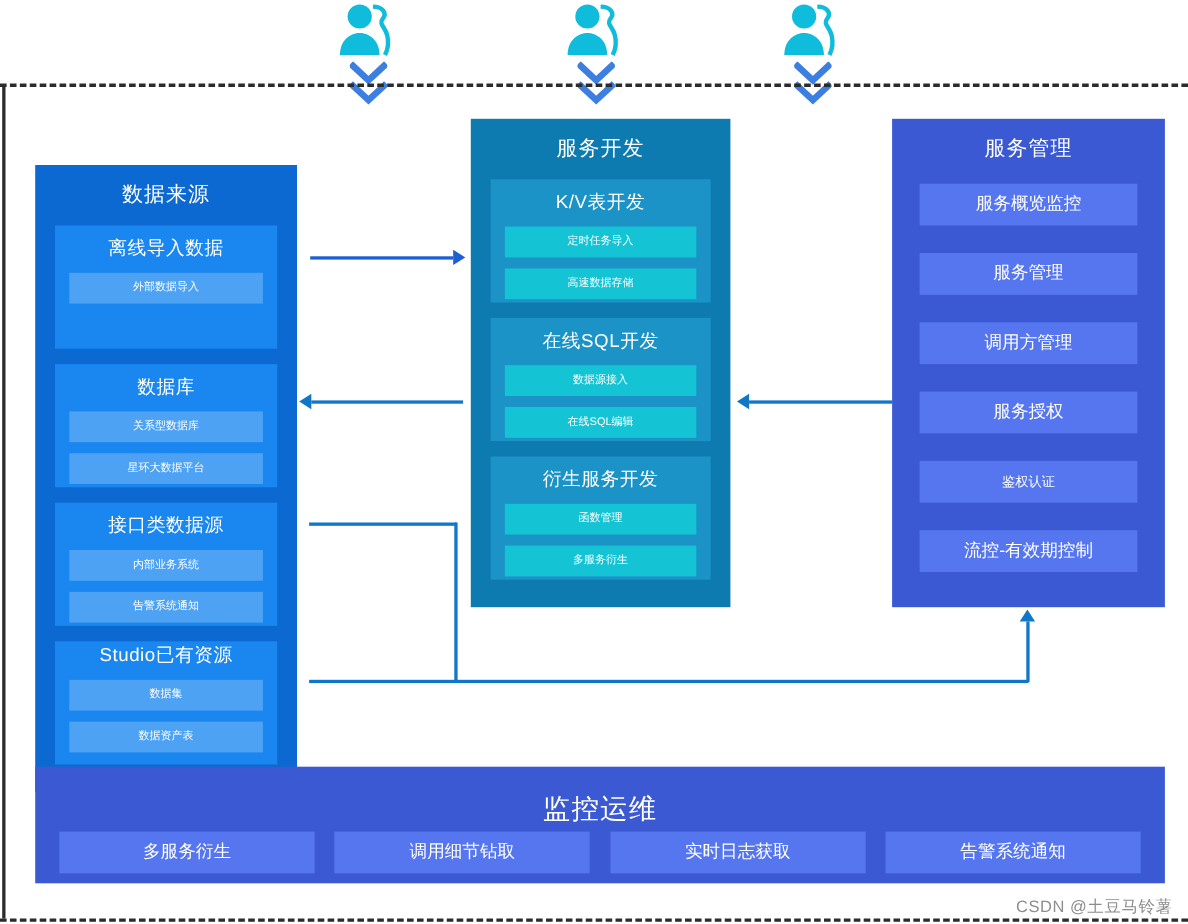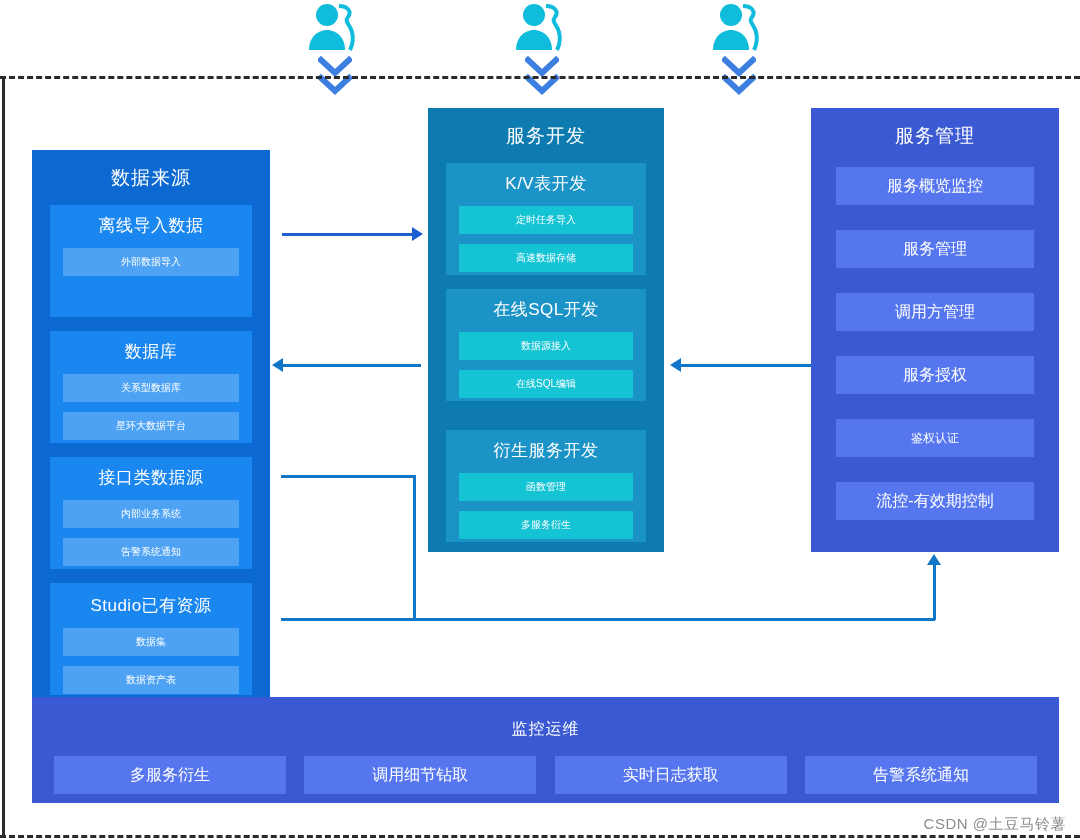--- a/index.html
+++ b/index.html
@@ -98,21 +98,21 @@
 
   
   .bottom-bar {
     position: absolute;
     background: #3a59d3;
     box-sizing: border-box;
   }
   .bottom-bar .bar-title {
     text-align: center;
     color: #ffffff;
-    font-size: 16px;
+    font-size: 25px;
     letter-spacing: 1px;
   }
   .bottom-chips {
     position: absolute;
     left: 22px;
     right: 22px;
     display: flex;
     justify-content: space-between;
   }
   .bottom-chips .chip {
@@ -238,21 +238,21 @@
       <div class="chip" style="margin:11px auto 0; width:176px; height:28px;">关系型数据库</div>
       <div class="chip" style="margin:10px auto 0; width:176px; height:28px;">星环大数据平台</div>
     </div>
 
     <div class="group" style="margin:14px auto 0; width:202px; height:112px; padding-top:9px;">
       <div class="group-title">接口类数据源</div>
       <div class="chip" style="margin:11px auto 0; width:176px; height:28px;">内部业务系统</div>
       <div class="chip" style="margin:10px auto 0; width:176px; height:28px;">告警系统通知</div>
     </div>
 
-    <div class="group" style="margin:14px auto 0; width:202px; height:112px; padding-top:11px;">
+    <div class="group" style="margin:14px auto 0; width:202px; height:112px; padding-top:1px;">
       <div class="group-title">Studio已有资源</div>
       <div class="chip" style="margin:11px auto 0; width:176px; height:28px;">数据集</div>
       <div class="chip" style="margin:10px auto 0; width:176px; height:28px;">数据资产表</div>
     </div>
   </div>
 
   <div class="column col-b" style="left:428px; top:108px; width:236px; height:444px;">
     <div class="col-title" style="margin-top:18px;">服务开发</div>
 
     <div class="group" style="margin:18px auto 0; width:200px; height:112px; padding-top:9px;">
@@ -260,21 +260,21 @@
       <div class="chip" style="margin:11px auto 0; width:174px; height:28px;">定时任务导入</div>
       <div class="chip" style="margin:10px auto 0; width:174px; height:28px;">高速数据存储</div>
     </div>
 
     <div class="group" style="margin:14px auto 0; width:200px; height:112px; padding-top:9px;">
       <div class="group-title">在线SQL开发</div>
       <div class="chip" style="margin:11px auto 0; width:174px; height:28px;">数据源接入</div>
       <div class="chip" style="margin:10px auto 0; width:174px; height:28px;">在线SQL编辑</div>
     </div>
 
-    <div class="group" style="margin:29px auto 0; width:200px; height:112px; padding-top:9px;">
+    <div class="group" style="margin:14px auto 0; width:200px; height:112px; padding-top:9px;">
       <div class="group-title">衍生服务开发</div>
       <div class="chip" style="margin:11px auto 0; width:174px; height:28px;">函数管理</div>
       <div class="chip" style="margin:10px auto 0; width:174px; height:28px;">多服务衍生</div>
     </div>
   </div>
 
   <div class="column col-c" style="left:811px; top:108px; width:248px; height:444px;">
     <div class="col-title" style="margin-top:18px;">服务管理</div>
 
     <div class="chip" style="margin:22px auto 0; width:198px; height:38px; font-size:16px;">服务概览监控</div>

